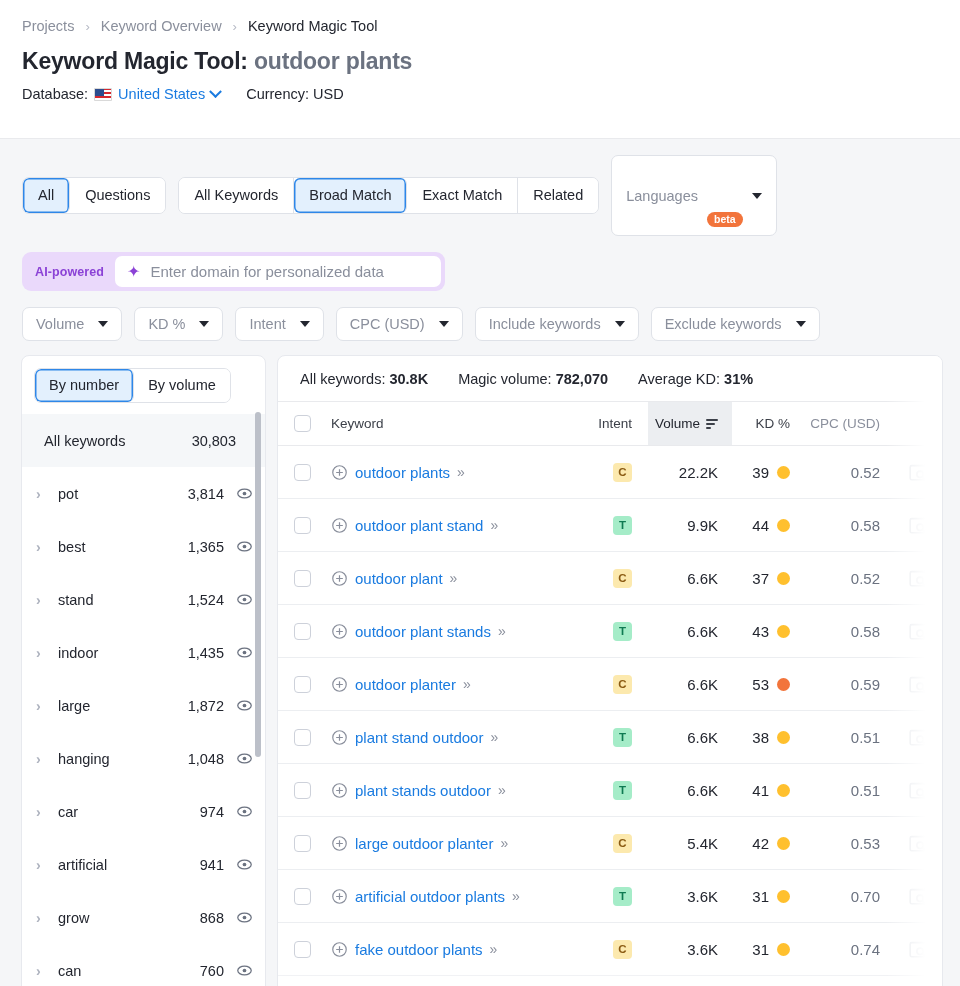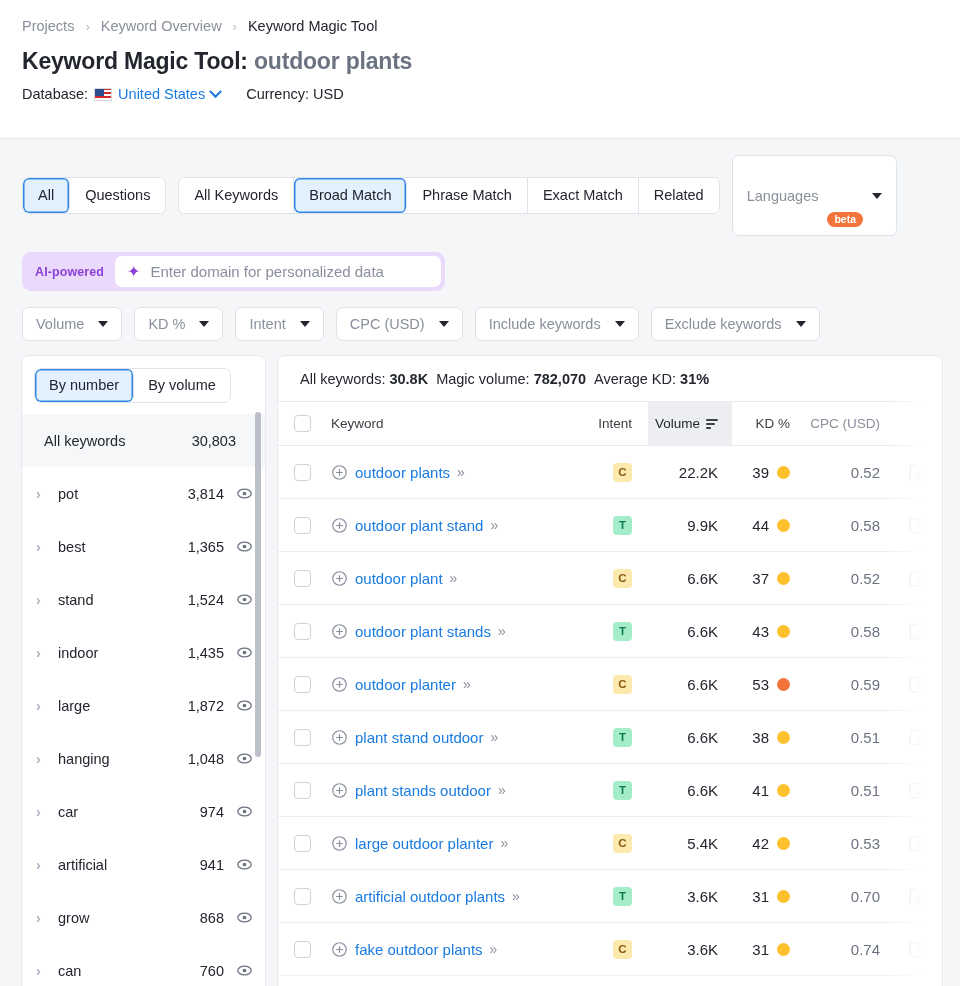--- a/index.html
+++ b/index.html
@@ -155,21 +155,21 @@
   }
 
   
   .tablecard {
     flex: 1; background: #fff; border-radius: 8px;
     border: 1px solid #e7e9ee; overflow: hidden; position: relative;
     height: 655px;
   }
   .summary {
     padding: 15px 22px 14px 22px; font-size: 14.5px; color: #23262f;
-    border-bottom: 1px solid #e9eaed; display: flex; gap: 8px;
+    border-bottom: 1px solid #e9eaed; display: flex; gap: 30px;
   }
   .summary b { font-weight: bold; }
   .thead {
     display: flex; align-items: stretch; height: 44px;
     border-bottom: 1px solid #e9eaed; font-size: 13.5px; color: #3c4049;
   }
   .th { display: flex; align-items: center; }
   .c-check { width: 49px; justify-content: center; flex: none; }
   .c-kw { flex: 1; padding-left: 4px; }
   .c-intent { width: 84px; justify-content: flex-end; flex: none; padding-right: 16px;}
@@ -265,21 +265,20 @@
 
 <div class="filters">
   <div class="tabrow">
     <div class="btngroup" id="group-one">
         <div class="seg active">All</div>
         <div class="seg">Questions</div>
       </div>
     <div class="btngroup" id="group-two">
         <div class="seg">All Keywords</div>
         <div class="seg active">Broad Match</div>
-        <div class="seg">Phrase Match</div>
         <div class="seg">Exact Match</div>
         <div class="seg">Related</div>
       </div>
     <div class="langbox">
       <span>Languages</span>
       <span class="beta-pill">beta</span>
       <span class="caret"></span>
     </div>
   </div>
 

